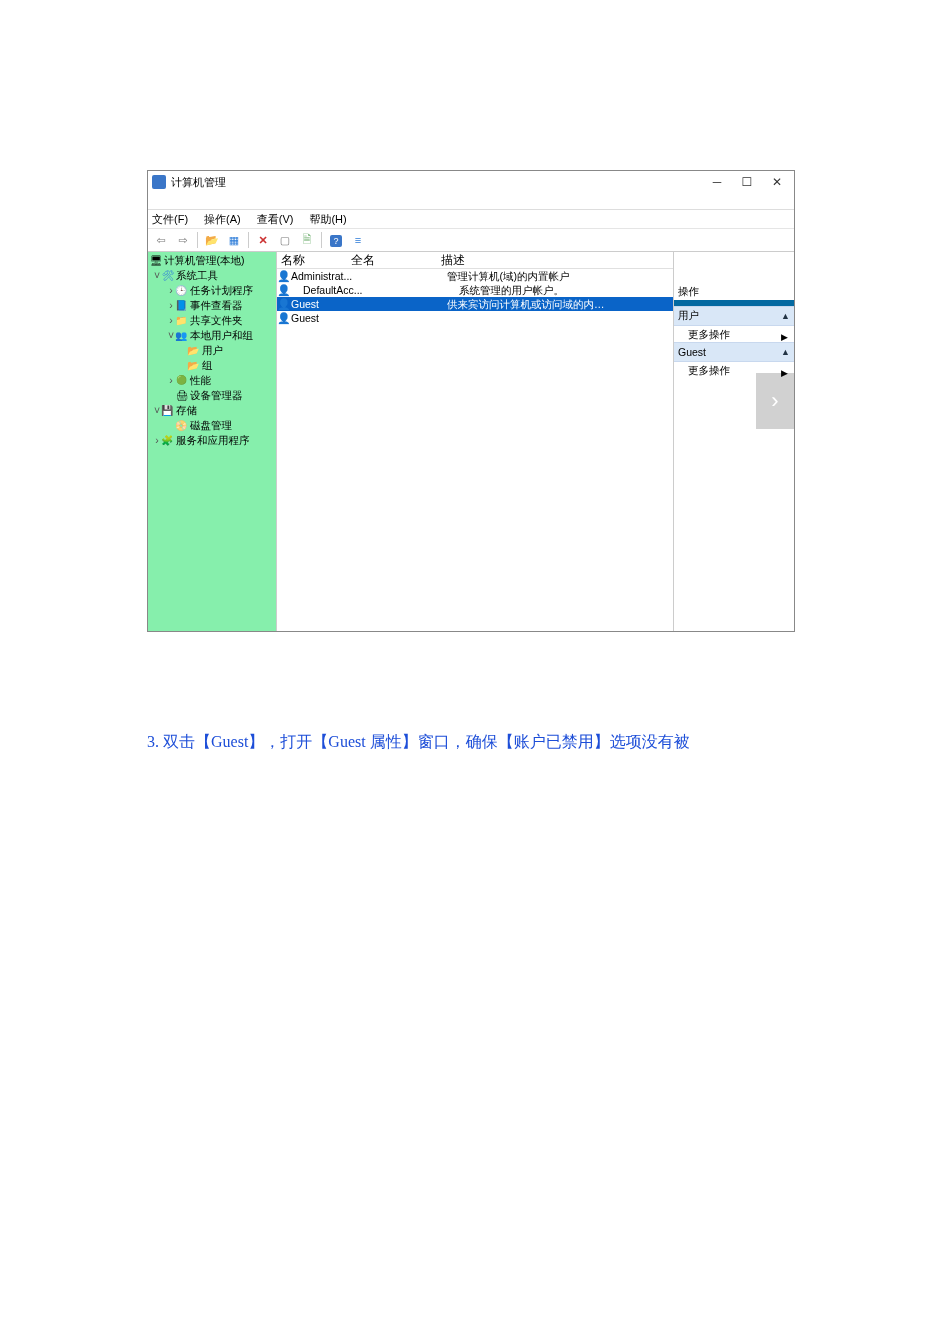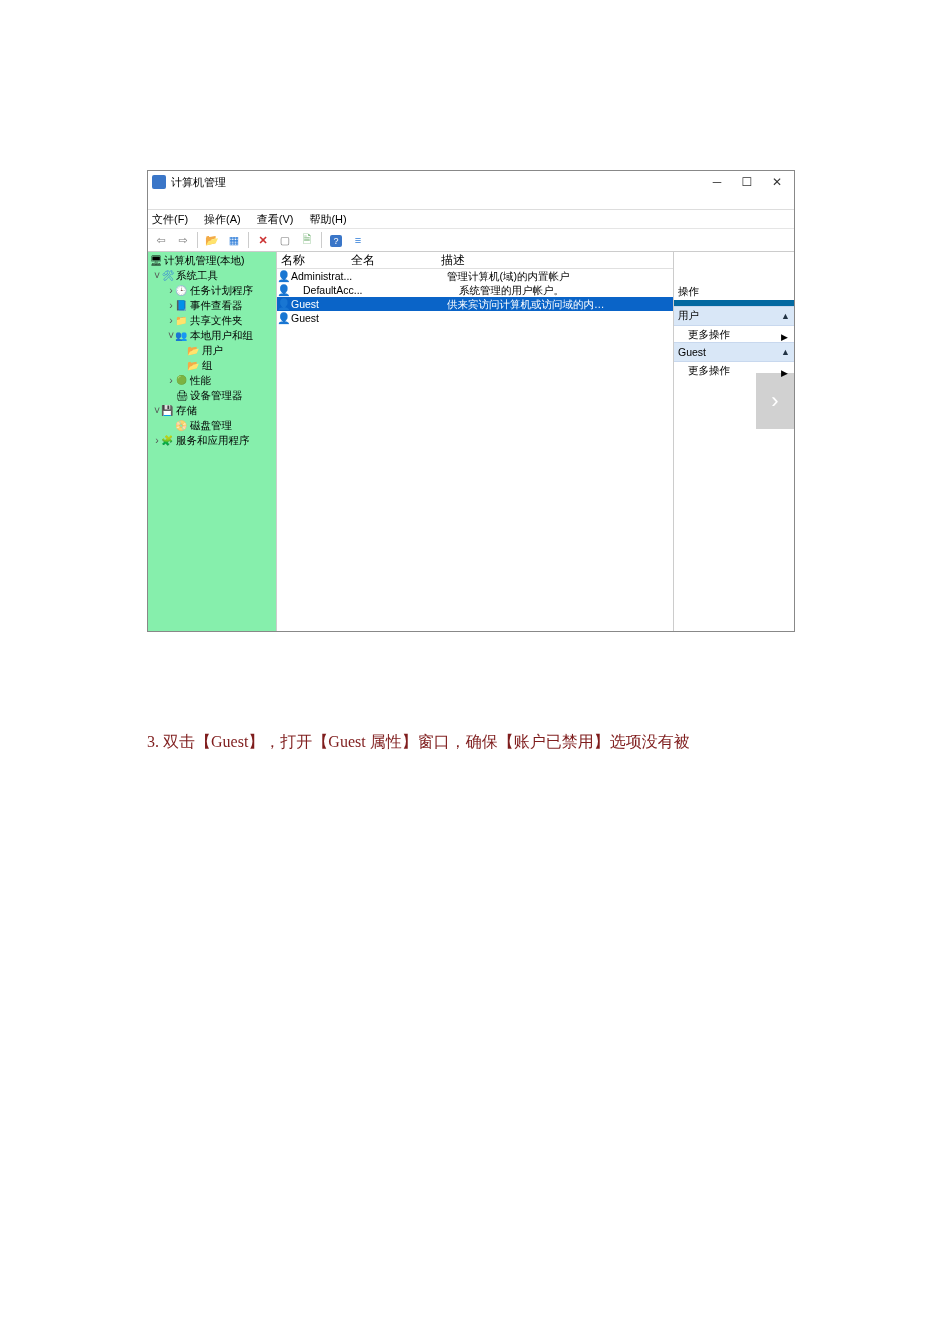--- a/index.html
+++ b/index.html
@@ -176,21 +176,21 @@
 
   
   .instruction {
     position:absolute;
     left: 147px;
     top: 730px;
     width: 640px;
     font-family: "SimSun","宋体",serif;
     font-size: 16px;
     line-height: 24px;
-    color:#7f1d1d;
+    color:#1d4ed8;
   }
 </style>
 </head>
 <body>
 
 <div class="page">
 
   <div class="shot-wrap">
 
     <div class="titlebar">

